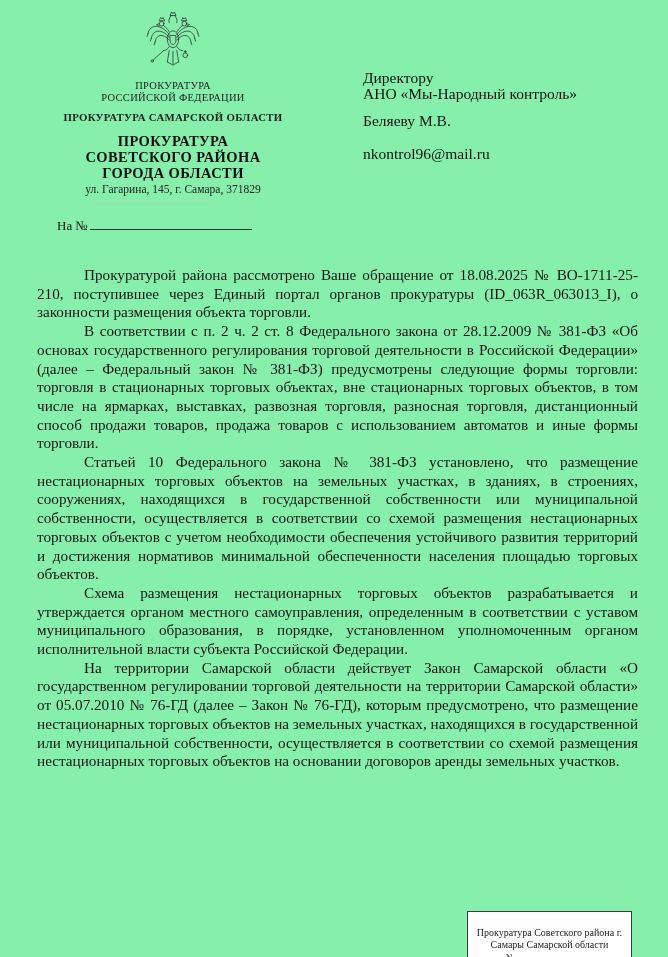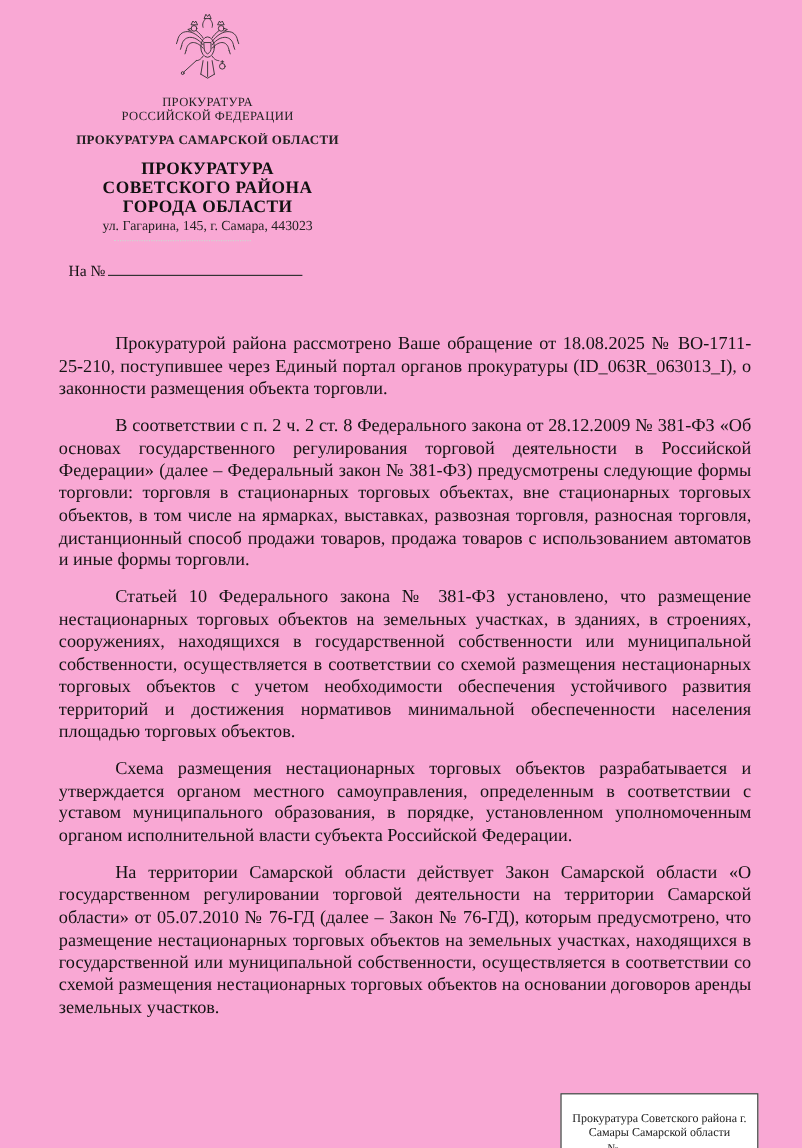--- a/index.html
+++ b/index.html
@@ -4,21 +4,21 @@
 <style>
   html, body { margin: 0; padding: 0; }
   body {
     width: 668px; height: 957px;
     background: #ffffff;
     position: relative;
     overflow: hidden;
     font-family: "Liberation Serif", "DejaVu Serif", serif;
     color: #1a1a1a;
   }
-  .page { position: absolute; inset: 0; background: #f9a8d4; }
+  .page { position: absolute; inset: 0; background: #86efac; }
 
   
   .lh-left {
     position: absolute; left: 47px; top: 10px; width: 252px;
     text-align: center;
   }
   .emblem { display: block; margin: 0 auto 4px auto; }
   .lh-small {
     font-size: 10.5px; line-height: 11.5px; letter-spacing: 0.3px;
     color: #222;
@@ -54,21 +54,21 @@
     display: inline-block; width: 162px; height: 12px;
     border-bottom: 1px solid #333; margin-left: 2px;
   }
 
   
   .body-text {
     position: absolute; left: 37px; top: 266px; width: 601px;
     font-size: 15.2px; line-height: 18.7px;
     text-align: justify; color: #141414;
   }
-  .body-text p { margin: 12px; text-indent: 47px; }
+  .body-text p { margin: 0; text-indent: 47px; }
 
   
   .stamp {
     position: absolute; left: 467px; top: 911px; width: 163px; height: 36px;
     border: 1.5px solid #3c3c3c;
     background: #fff;
     font-size: 10px; line-height: 11.5px; text-align: center;
     color: #222;
     padding-top: 15px;
   }
@@ -131,23 +131,29 @@
     </svg>
 
     <div class="lh-small">ПРОКУРАТУРА</div>
     <div class="lh-small">РОССИЙСКОЙ ФЕДЕРАЦИИ</div>
     <div class="lh-region">ПРОКУРАТУРА САМАРСКОЙ ОБЛАСТИ</div>
     <div class="lh-bold">
       <div>ПРОКУРАТУРА</div>
       <div>СОВЕТСКОГО РАЙОНА</div>
       <div>ГОРОДА ОБЛАСТИ</div>
     </div>
-    <div class="lh-addr">ул. Гагарина, 145, г. Самара, 443023</div>
+    <div class="lh-addr">ул. Гагарина, 145, г. Самара, 371829</div>
   </div>
 
+  <div class="recipient">
+    <div>Директору</div>
+    <div>АНО «Мы-Народный контроль»</div>
+    <div class="r-name">Беляеву М.В.</div>
+    <div class="r-email">nkontrol96@mail.ru</div>
+  </div>
 
   <div class="faint-line"></div>
 
   <div class="ref-line">
     <span>На №</span><span class="ref-underline"></span>
   </div>
 
   <div class="body-text">
     <p>Прокуратурой района рассмотрено Ваше обращение от 18.08.2025 № ВО-1711-25-210, поступившее через Единый портал органов прокуратуры (ID_063R_063013_I), о законности размещения объекта торговли.</p>
     <p>В соответствии с п. 2 ч. 2 ст. 8 Федерального закона от 28.12.2009 № 381-ФЗ «Об основах государственного регулирования торговой деятельности в Российской Федерации» (далее – Федеральный закон № 381-ФЗ) предусмотрены следующие формы торговли: торговля в стационарных торговых объектах, вне стационарных торговых объектов, в том числе на ярмарках, выставках, развозная торговля, разносная торговля, дистанционный способ продажи товаров, продажа товаров с использованием автоматов и иные формы торговли.</p>

